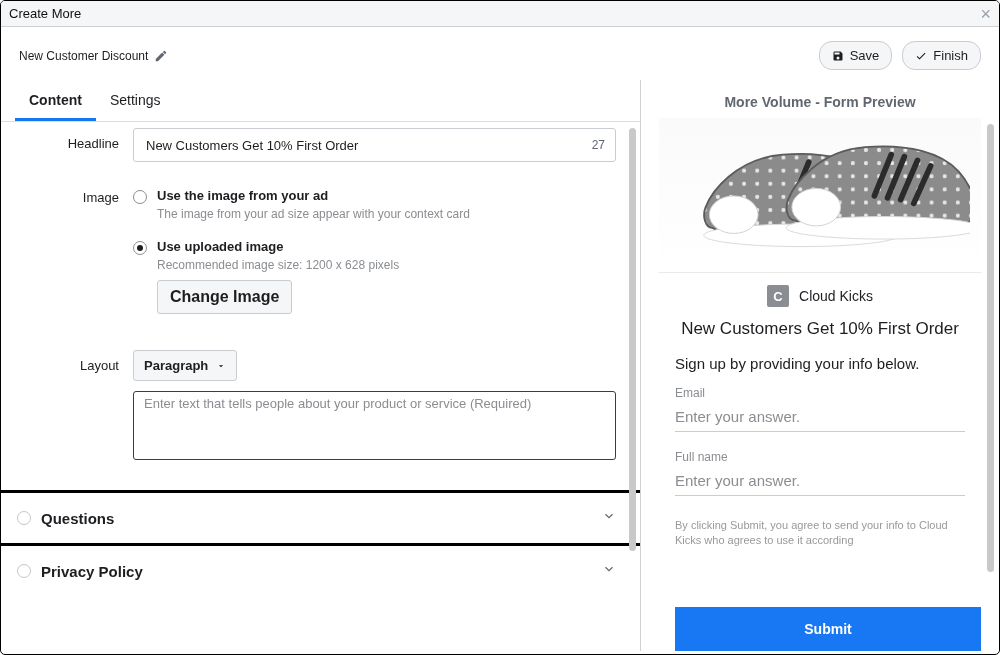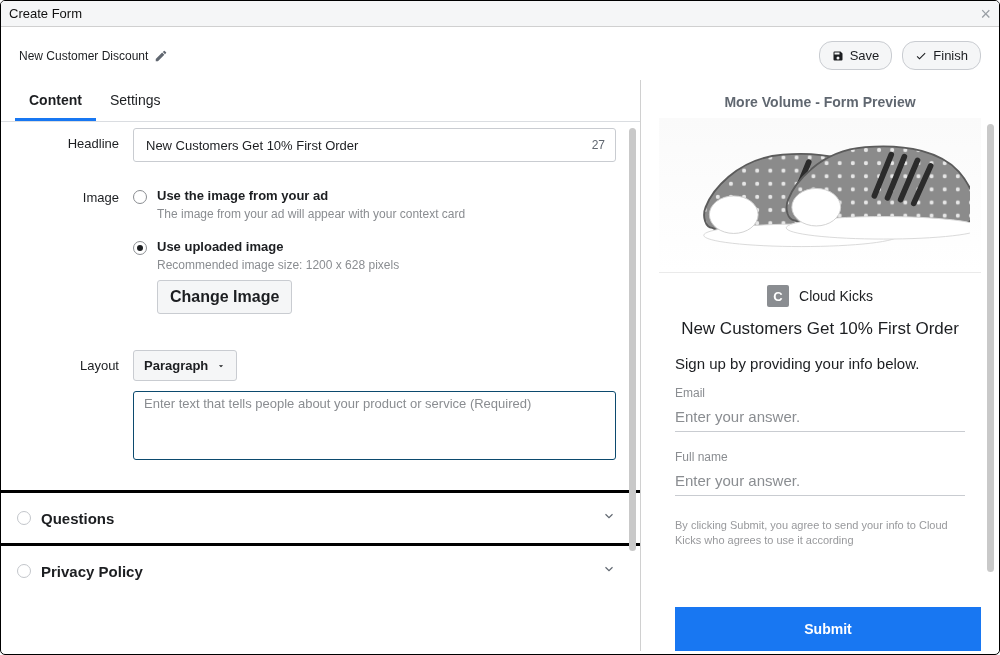--- a/index.html
+++ b/index.html
@@ -82,21 +82,21 @@
   .submit-bar { position:absolute; left:16px; right:0; bottom:0; background:#1877f2; color:#fff; text-align:center; font-size:14px; font-weight:600; padding:14px 0; cursor:pointer;}
 
   .preview-scroll-thumb { position:absolute; right:5px; top:6px; width:7px; height:84%; background:#c9c9c9; border-radius:4px;}
 </style>
 </head>
 <body>
 
 <div class="frame">
 
   <div class="titlebar">
-    <span>Create Form</span>
+    <span>Create More</span>
     <span class="close-x">×</span>
   </div>
 
   <div class="headerrow">
     <div class="titlewrap">
       <span>New Customer Discount</span>
       <svg class="pencil" viewBox="0 0 24 24" fill="currentColor">
           <path d="M3 17.25V21h3.75l11-11.04-3.75-3.75L3 17.25zM20.71 7.04a1 1 0 0 0 0-1.41l-2.34-2.34a1 1 0 0 0-1.41 0l-1.83 1.83 3.75 3.75 1.83-1.83z"></path>
         </svg>
     </div>
@@ -137,21 +137,21 @@
           </div>
         </div>
 
         <div class="field-row" style="margin-top:8px;">
           <div class="field-label">Image</div>
           <div class="field-body">
             <div class="radio-line">
               <div class="radio"></div>
               <div>
                 <div class="rbold">Use the image from your ad</div>
-                <div class="rsub">The image from your ad will appear with your context card</div>
+                <div class="rsub">The image from your ad size appear with your context card</div>
               </div>
             </div>
             <div class="radio-line" style="margin-top:6px;">
               <div class="radio selected"></div>
               <div>
                 <div class="rbold">Use uploaded image</div>
                 <div class="rsub">Recommended image size: 1200 x 628 pixels</div>
                 <div class="btn-small">Change Image</div>
               </div>
             </div>

